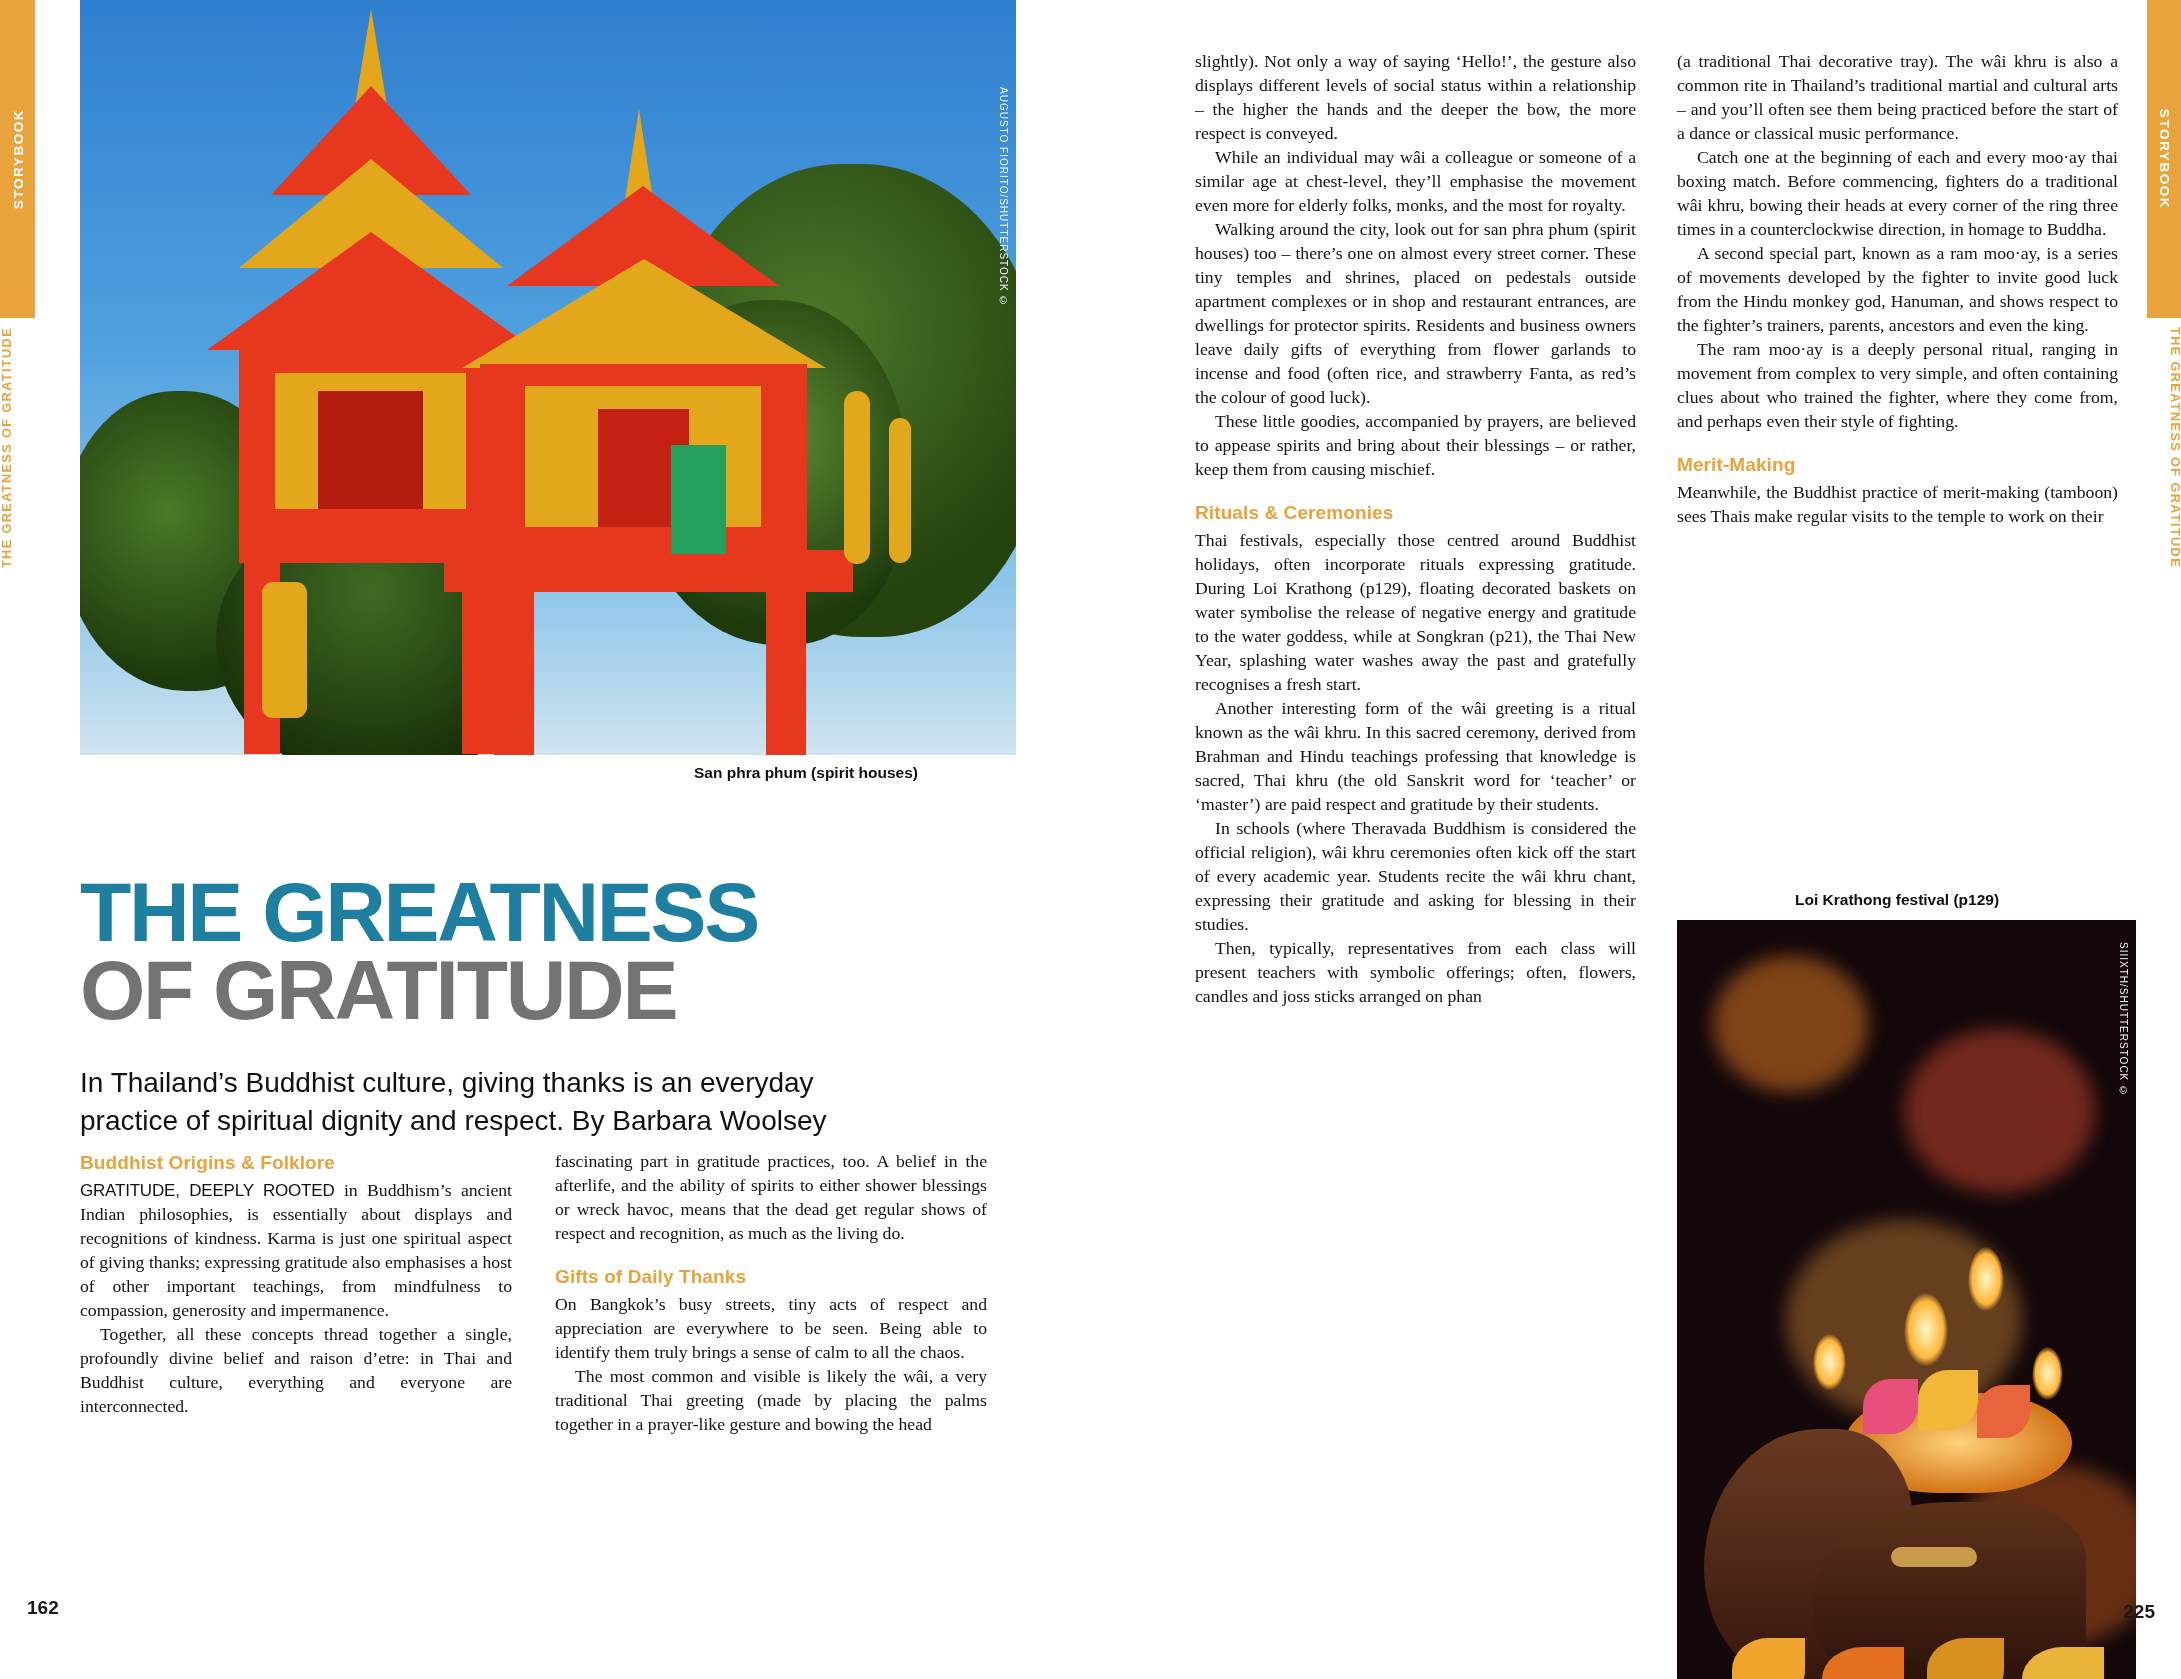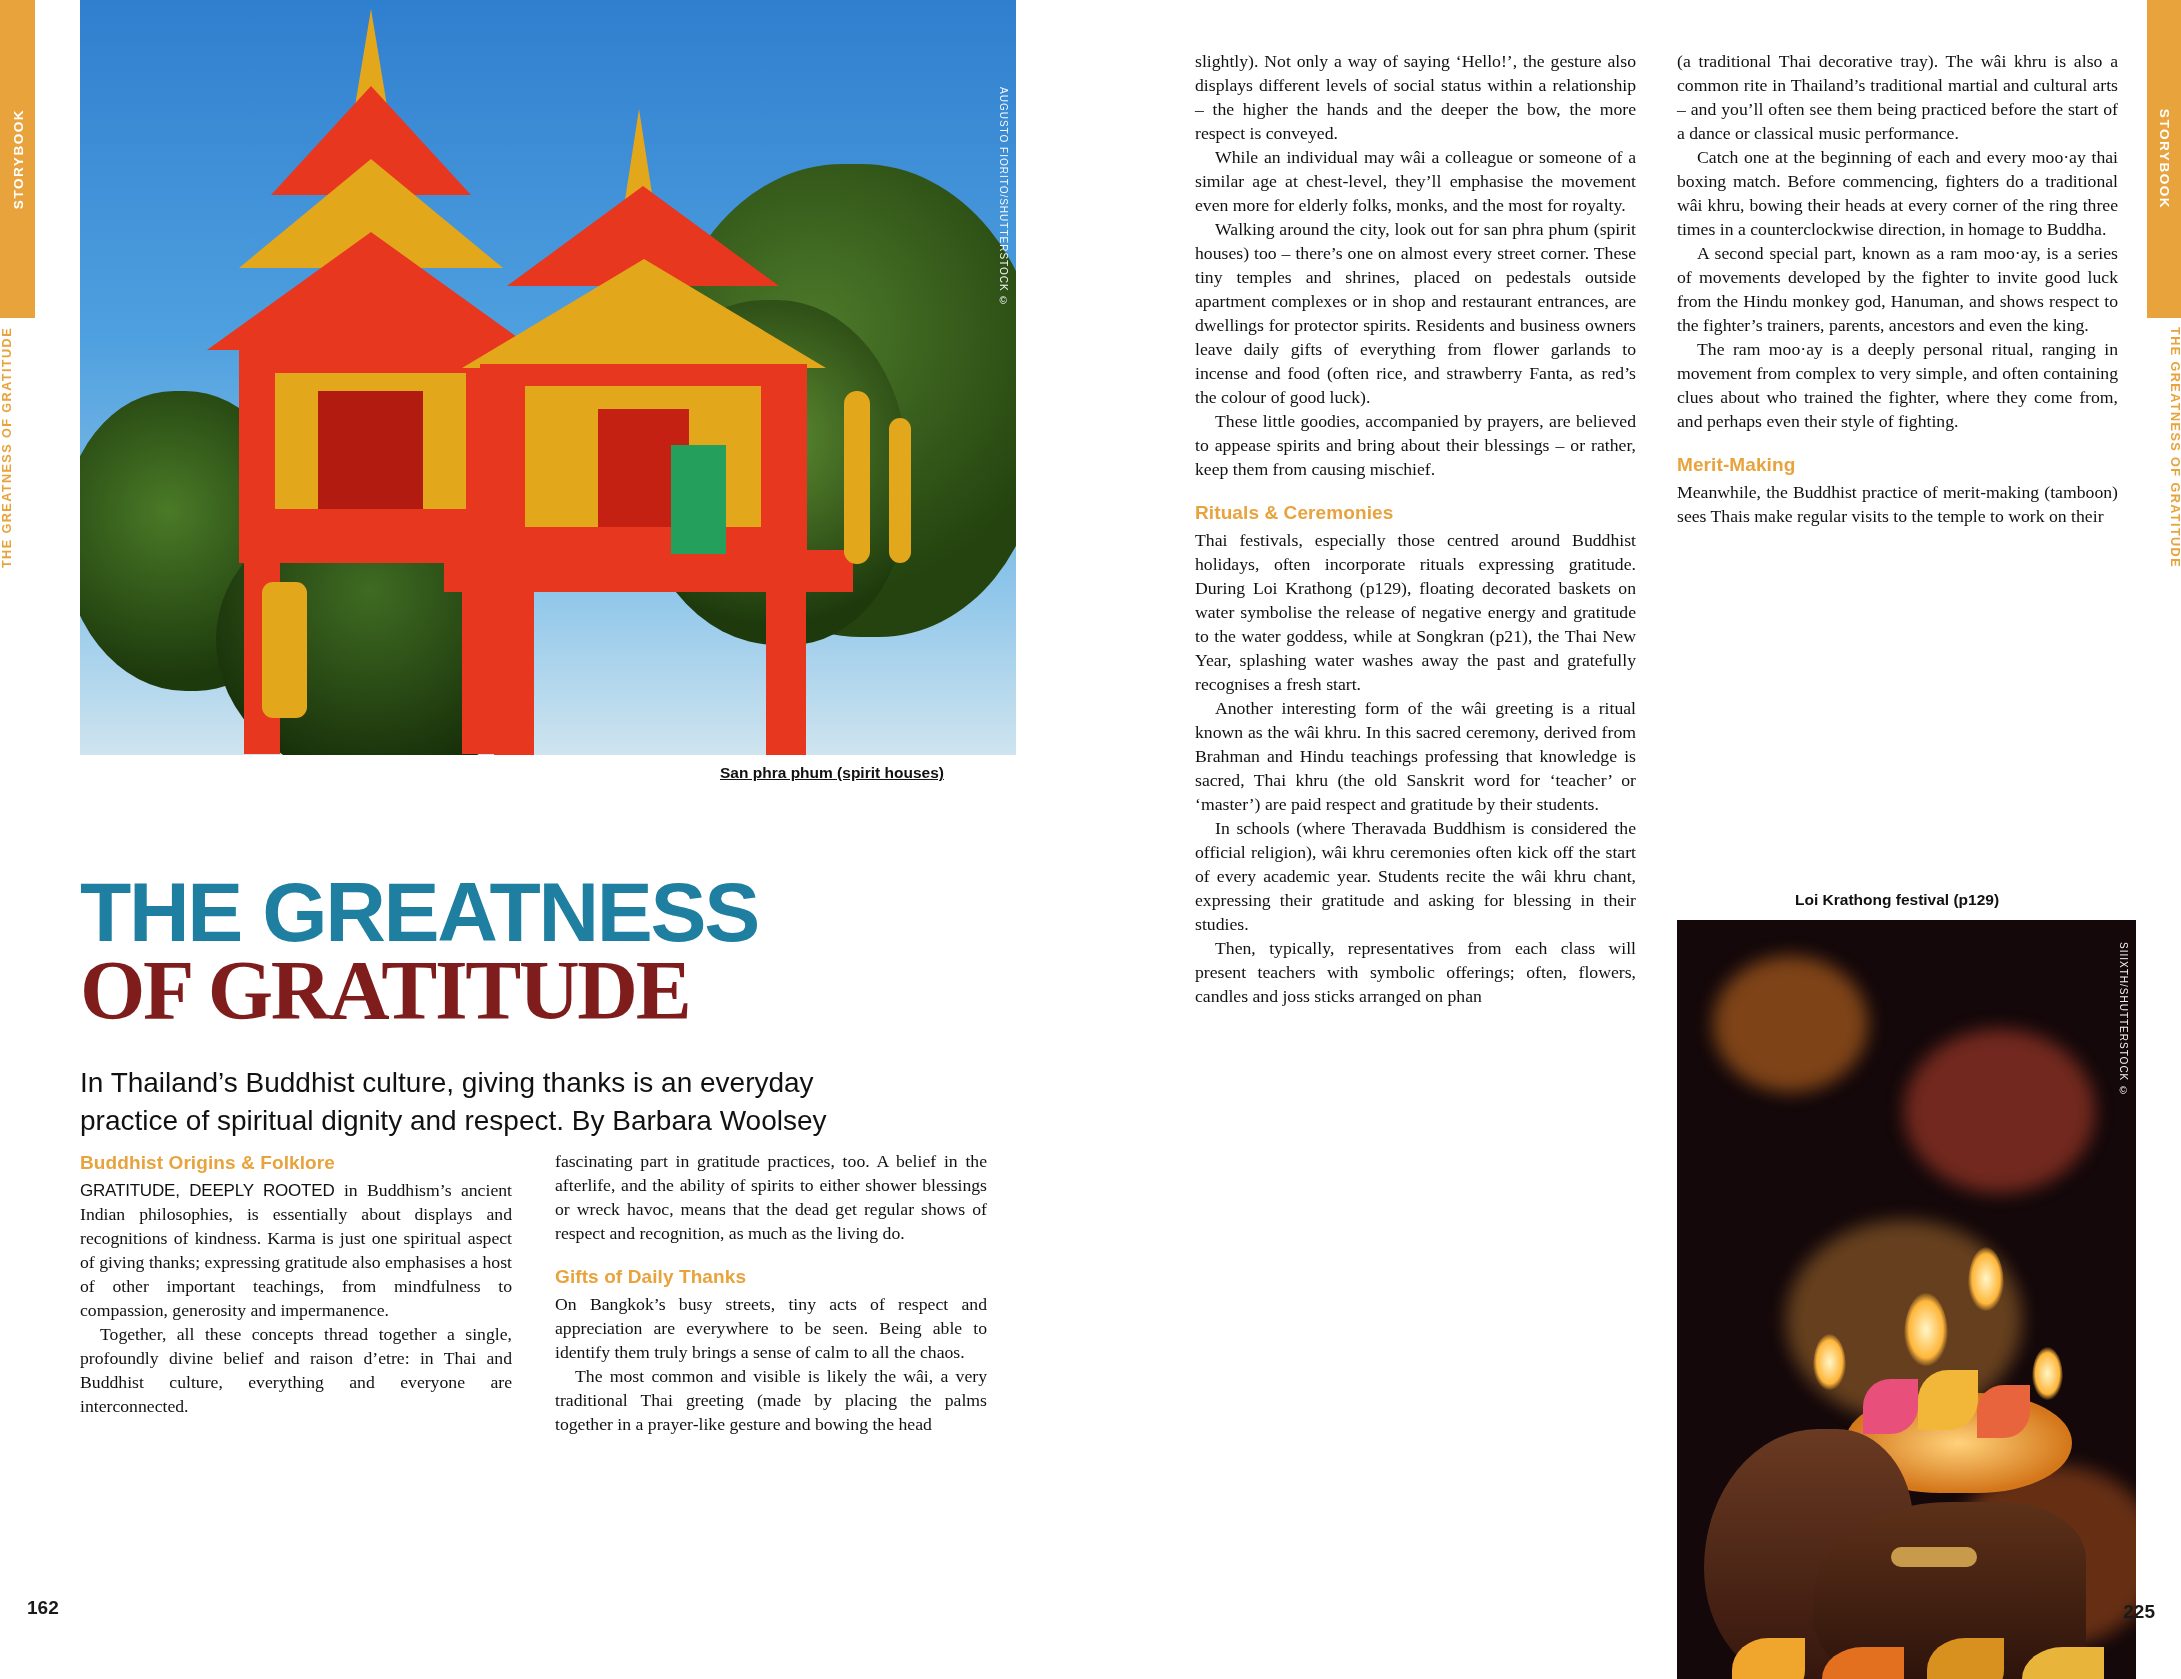--- a/index.html
+++ b/index.html
@@ -49,30 +49,30 @@
   .credit-v {
     position:absolute; writing-mode: vertical-rl;
     font-family:"Liberation Sans", sans-serif;
     font-size:10px; letter-spacing:1px; color:#ffffff;
     white-space:nowrap; opacity:.95;
   }
   .caption {
     position:absolute; font-family:"Liberation Sans", sans-serif;
     font-weight:700; font-size:15.5px; color:#111;
   }
-  .cap-left { left:720px; top:764px;text-decoration:underline; }
+  .cap-left { left:694px; top:764px; }
 
   .headline {
     position:absolute; left:80px; top:818px; width:955px;
     font-family:"Liberation Sans", sans-serif;
     font-weight:700; font-size:84px; line-height:0.92;
     letter-spacing:-2.3px;
   }
   .headline .l1 { color:#1f7fa0; display:block; }
-  .headline .l2 { color:#7f1d1d; display:block;font-family:Liberation Serif, serif; }
+  .headline .l2 { color:#737373; display:block; }
 
   .standfirst {
     position:absolute; left:80px; top:1064px; width:818px;
     font-family:"Liberation Sans", sans-serif;
     font-size:28px; line-height:1.35; color:#111;
   }
 
   
   .col {
     position:absolute; font-family:"Liberation Serif", serif;

